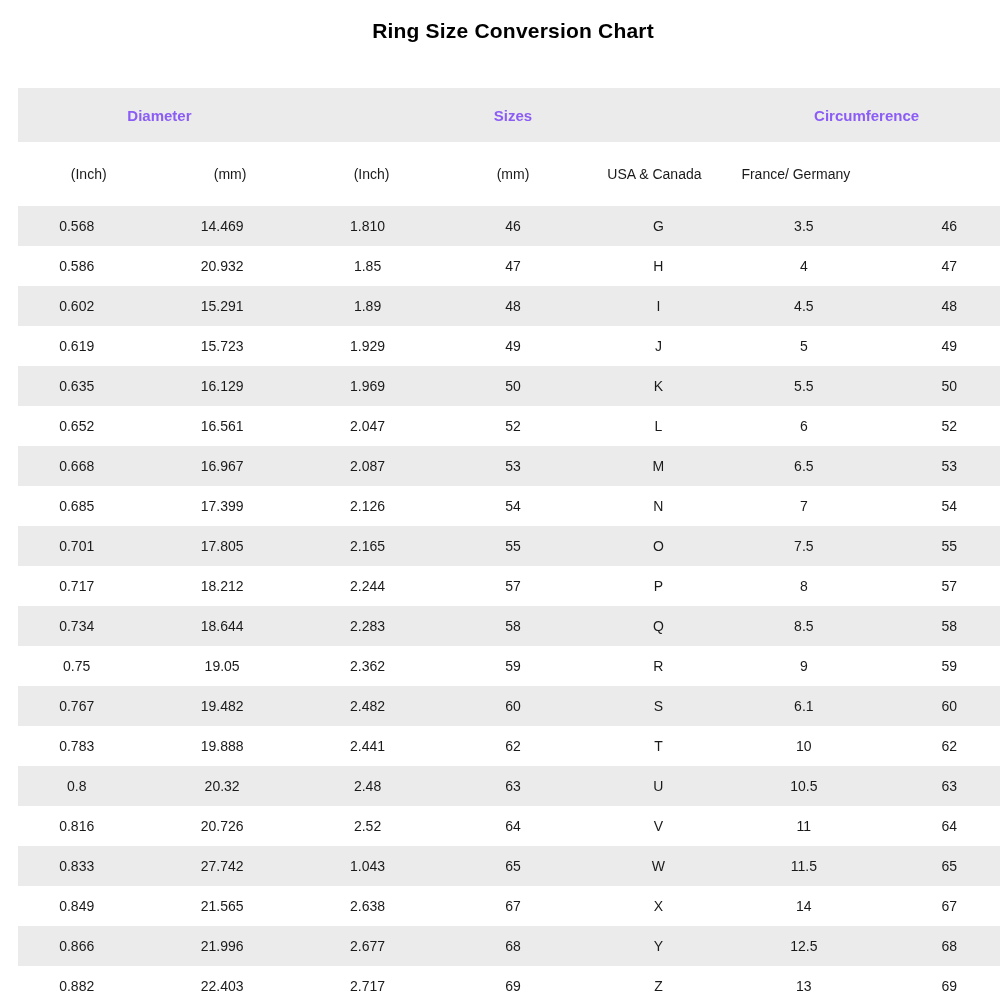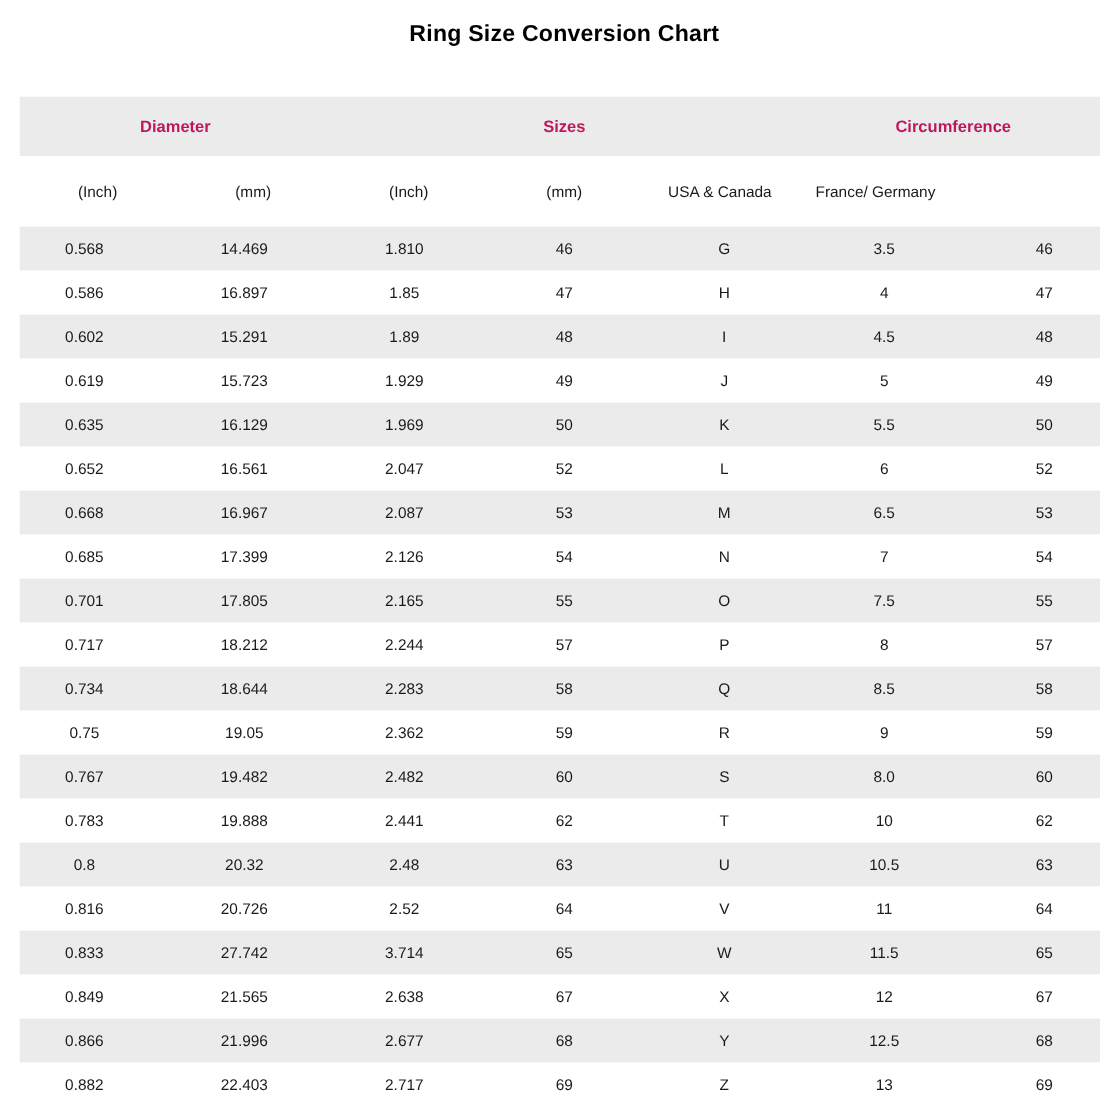--- a/index.html
+++ b/index.html
@@ -35,21 +35,21 @@
     align-items: center;
   }
   .group-row {
     height: 54px;
     background: #ebebeb;
   }
   .gcell {
     text-align: center;
     font-weight: bold;
     font-size: 15px;
-    color: #be185d;
+    color: #8b5cf6;
   }
   .span2 { grid-column: span 2; }
   .span3 { grid-column: span 3; }
   .sub-row {
     height: 64px;
     background: #ffffff;
   }
   .scell {
     text-align: center;
     font-size: 14px;
@@ -101,21 +101,21 @@
           <div class="cell">0.568</div>
           <div class="cell">14.469</div>
           <div class="cell">1.810</div>
           <div class="cell">46</div>
           <div class="cell">G</div>
           <div class="cell">3.5</div>
           <div class="cell">46</div>
         </div>
         <div class="row">
           <div class="cell">0.586</div>
-          <div class="cell">16.897</div>
+          <div class="cell">20.932</div>
           <div class="cell">1.85</div>
           <div class="cell">47</div>
           <div class="cell">H</div>
           <div class="cell">4</div>
           <div class="cell">47</div>
         </div>
         <div class="row">
           <div class="cell">0.602</div>
           <div class="cell">15.291</div>
           <div class="cell">1.89</div>
@@ -204,21 +204,21 @@
           <div class="cell">R</div>
           <div class="cell">9</div>
           <div class="cell">59</div>
         </div>
         <div class="row">
           <div class="cell">0.767</div>
           <div class="cell">19.482</div>
           <div class="cell">2.482</div>
           <div class="cell">60</div>
           <div class="cell">S</div>
-          <div class="cell">8.0</div>
+          <div class="cell">6.1</div>
           <div class="cell">60</div>
         </div>
         <div class="row">
           <div class="cell">0.783</div>
           <div class="cell">19.888</div>
           <div class="cell">2.441</div>
           <div class="cell">62</div>
           <div class="cell">T</div>
           <div class="cell">10</div>
           <div class="cell">62</div>
@@ -237,33 +237,33 @@
           <div class="cell">20.726</div>
           <div class="cell">2.52</div>
           <div class="cell">64</div>
           <div class="cell">V</div>
           <div class="cell">11</div>
           <div class="cell">64</div>
         </div>
         <div class="row">
           <div class="cell">0.833</div>
           <div class="cell">27.742</div>
-          <div class="cell">3.714</div>
+          <div class="cell">1.043</div>
           <div class="cell">65</div>
           <div class="cell">W</div>
           <div class="cell">11.5</div>
           <div class="cell">65</div>
         </div>
         <div class="row">
           <div class="cell">0.849</div>
           <div class="cell">21.565</div>
           <div class="cell">2.638</div>
           <div class="cell">67</div>
           <div class="cell">X</div>
-          <div class="cell">12</div>
+          <div class="cell">14</div>
           <div class="cell">67</div>
         </div>
         <div class="row">
           <div class="cell">0.866</div>
           <div class="cell">21.996</div>
           <div class="cell">2.677</div>
           <div class="cell">68</div>
           <div class="cell">Y</div>
           <div class="cell">12.5</div>
           <div class="cell">68</div>

